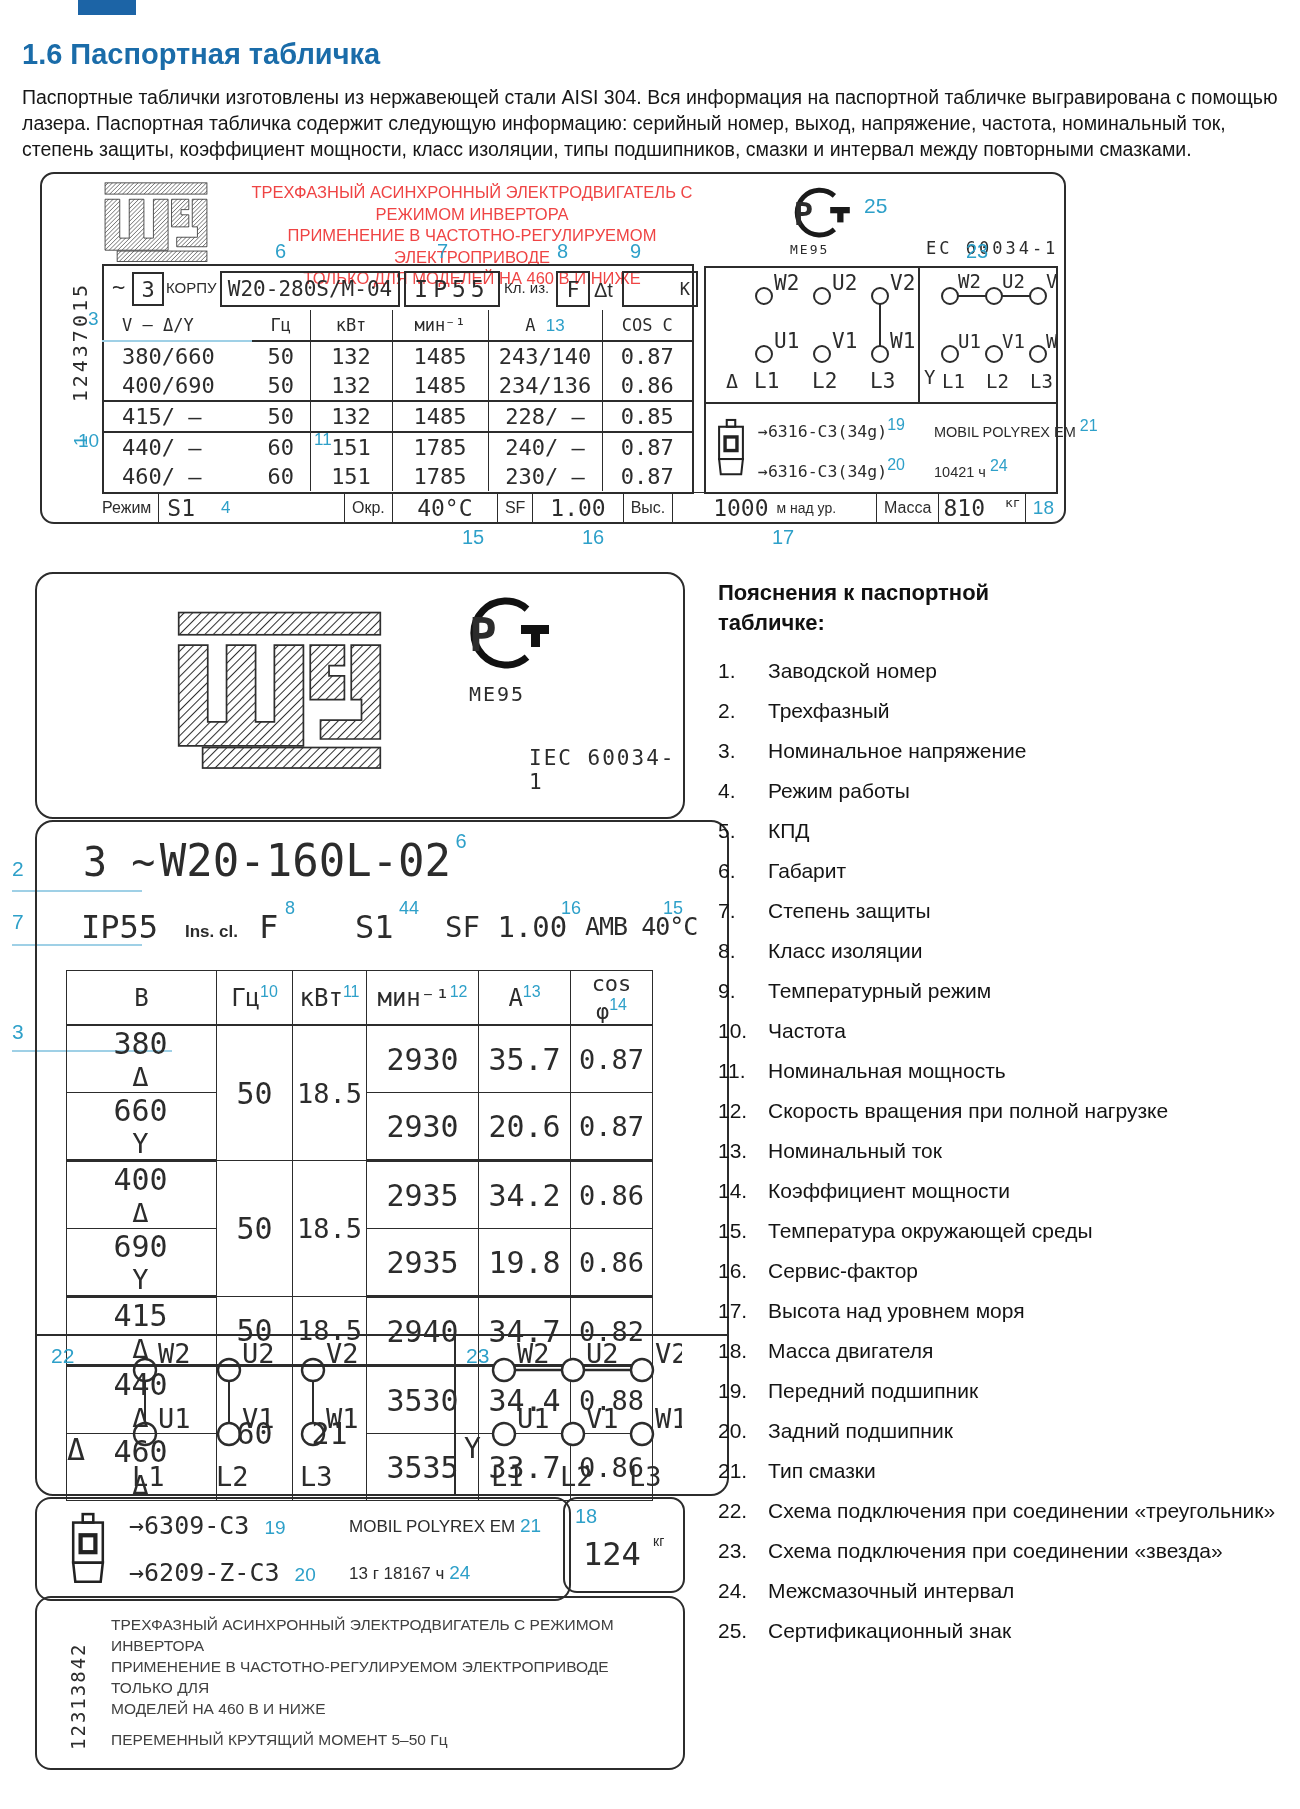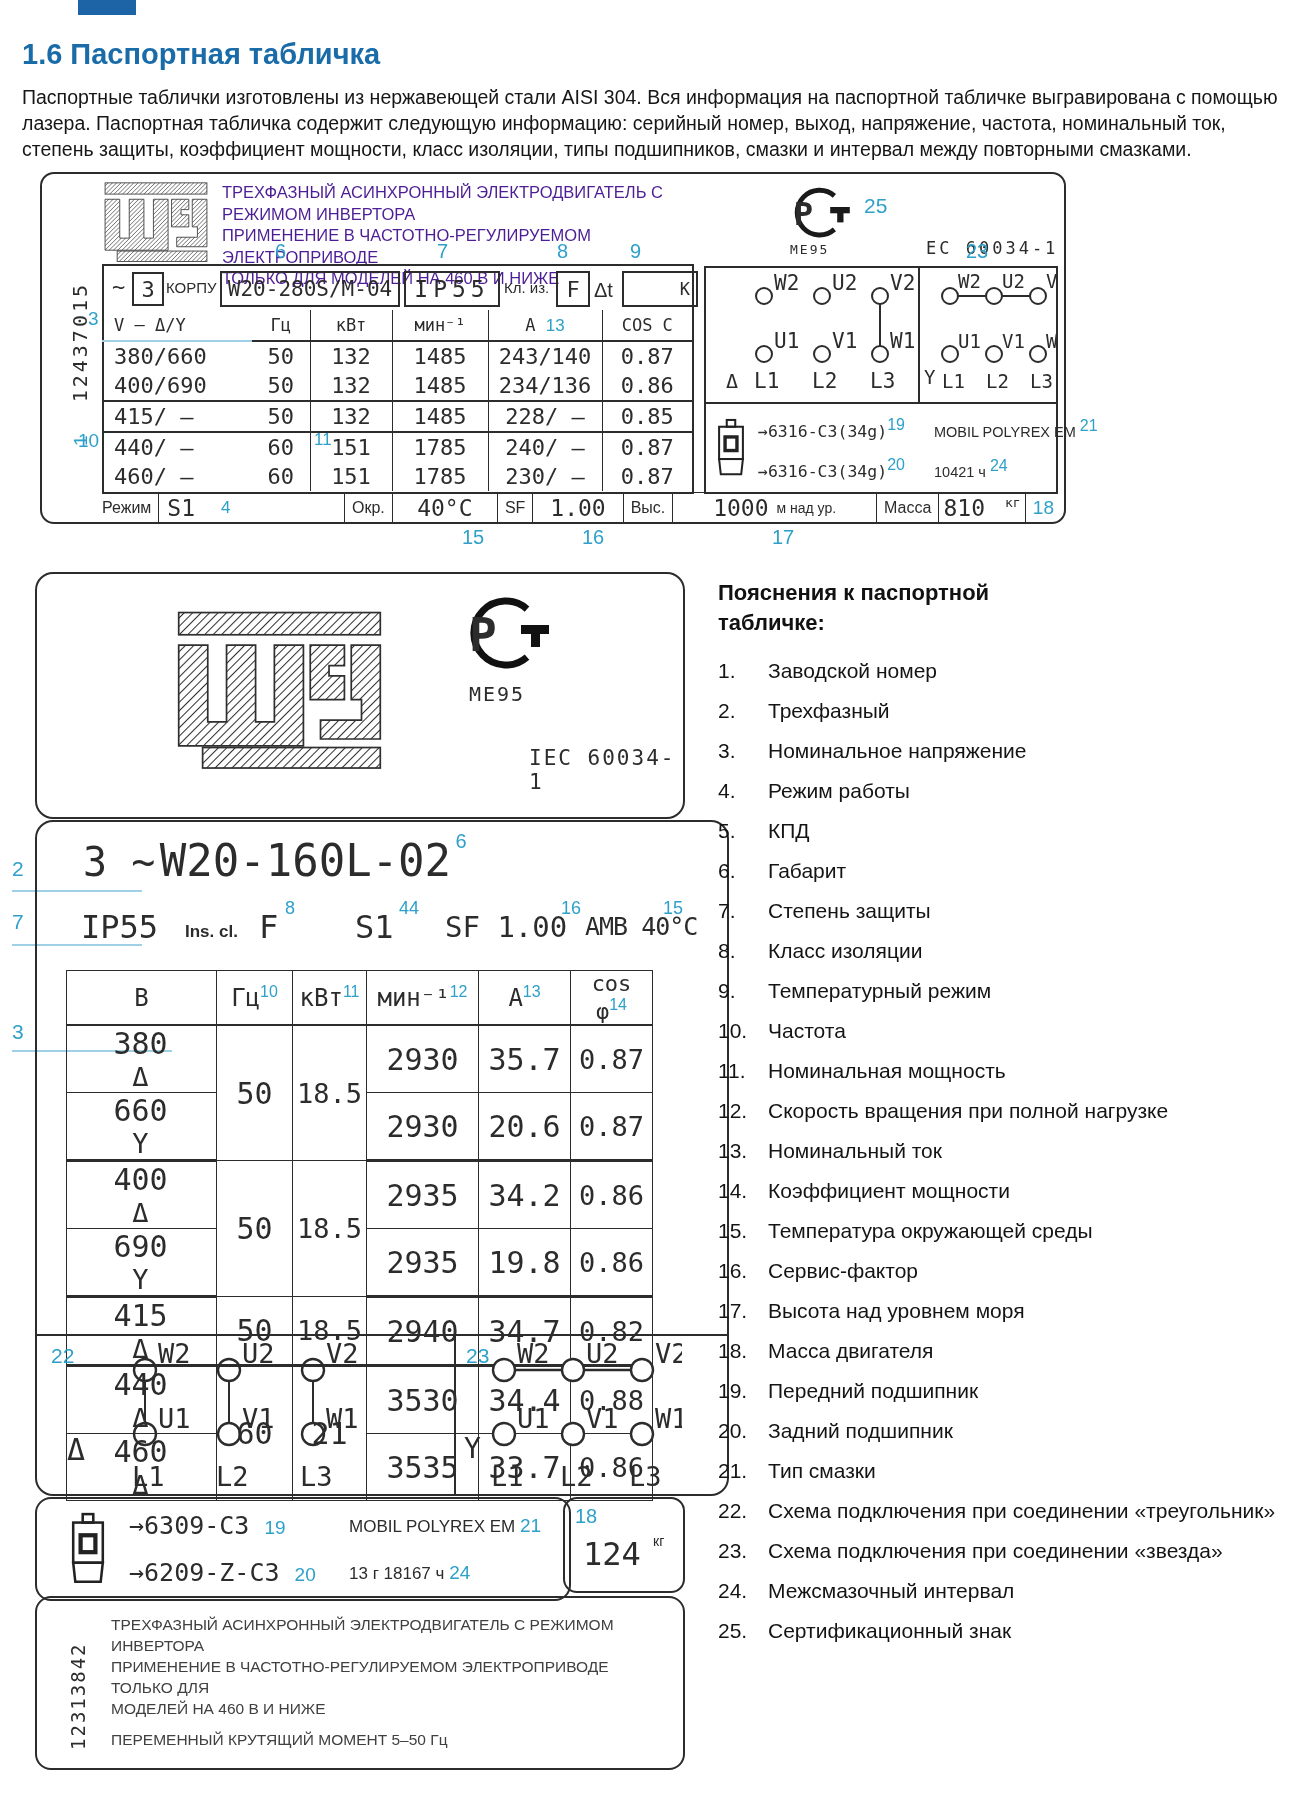--- a/index.html
+++ b/index.html
@@ -12,31 +12,31 @@
   
   .topbar{position:absolute;left:78px;top:0;width:58px;height:15px;background:#1c64a6;}
   .title{position:absolute;left:22px;top:38px;font-size:29px;font-weight:bold;color:#1a6ca9;margin:0;}
   .intro{position:absolute;left:22px;top:84px;width:1262px;font-size:19.5px;line-height:26px;color:#161616;margin:0;}
 
   
   .plate1{position:absolute;left:40px;top:172px;width:1022px;height:348px;
           border:2.5px solid #2c2c2c;border-radius:14px;}
   .vserial{position:absolute;transform:rotate(-90deg);transform-origin:0 0;white-space:nowrap;
            font-family:"DejaVu Sans Mono",monospace;font-size:20px;letter-spacing:3px;color:#2c2c2c;}
-  .desc{font-size:16.5px;line-height:21.5px;color:#4c1d95;}
+  .desc{font-size:16.5px;line-height:21.5px;color:#ef4444;text-align:center;}
   .p1block{position:absolute;left:60px;top:90px;width:588px;height:226px;border:2px solid #2c2c2c;}
   .m1row span.lbl{font-size:15px;color:#2c2c2c;}
   .sbox{position:absolute;border:2px solid #2c2c2c;display:flex;align-items:center;justify-content:center;}
   .t1{border-collapse:collapse;width:588px;table-layout:fixed;}
   .t1 td{border-left:1.8px solid #2c2c2c;text-align:center;height:29px;padding:0;
          font-family:"DejaVu Sans Mono",monospace;font-size:22px;color:#2c2c2c;}
   .t1 td.nb{border-left:none;}
   .t1 tr.hd td{font-size:17px;height:30px;border-bottom:2px solid #2c2c2c;}
   .t1 tr.gb td{border-bottom:2px solid #2c2c2c;}
-  .t1 td.va{text-align:left;padding-left:10px;}
+  .t1 td.va{text-align:left;padding-left:18px;}
   .p1right{position:absolute;left:662px;top:92px;width:350px;height:224px;border:2px solid #2c2c2c;}
   .wirearea{position:absolute;left:0;top:0;width:100%;height:134px;border-bottom:2px solid #2c2c2c;display:flex;}
   .wp{position:relative;height:100%;}
   .wp.left{width:212px;border-right:2px solid #2c2c2c;}
   .wp.right{flex:1;}
   .beararea{position:absolute;left:0;top:136px;right:0;bottom:0;display:grid;
             grid-template-columns:44px 176px auto;align-items:center;row-gap:4px;padding:6px 4px 6px 8px;}
   .btxt{font-family:"DejaVu Sans Mono",monospace;font-size:16.5px;color:#2c2c2c;white-space:nowrap;}
   .gtxt{font-size:14.5px;color:#2c2c2c;white-space:nowrap;}
   .f1row{position:absolute;left:60px;top:318px;width:952px;height:32px;display:flex;align-items:center;gap:7px;}

